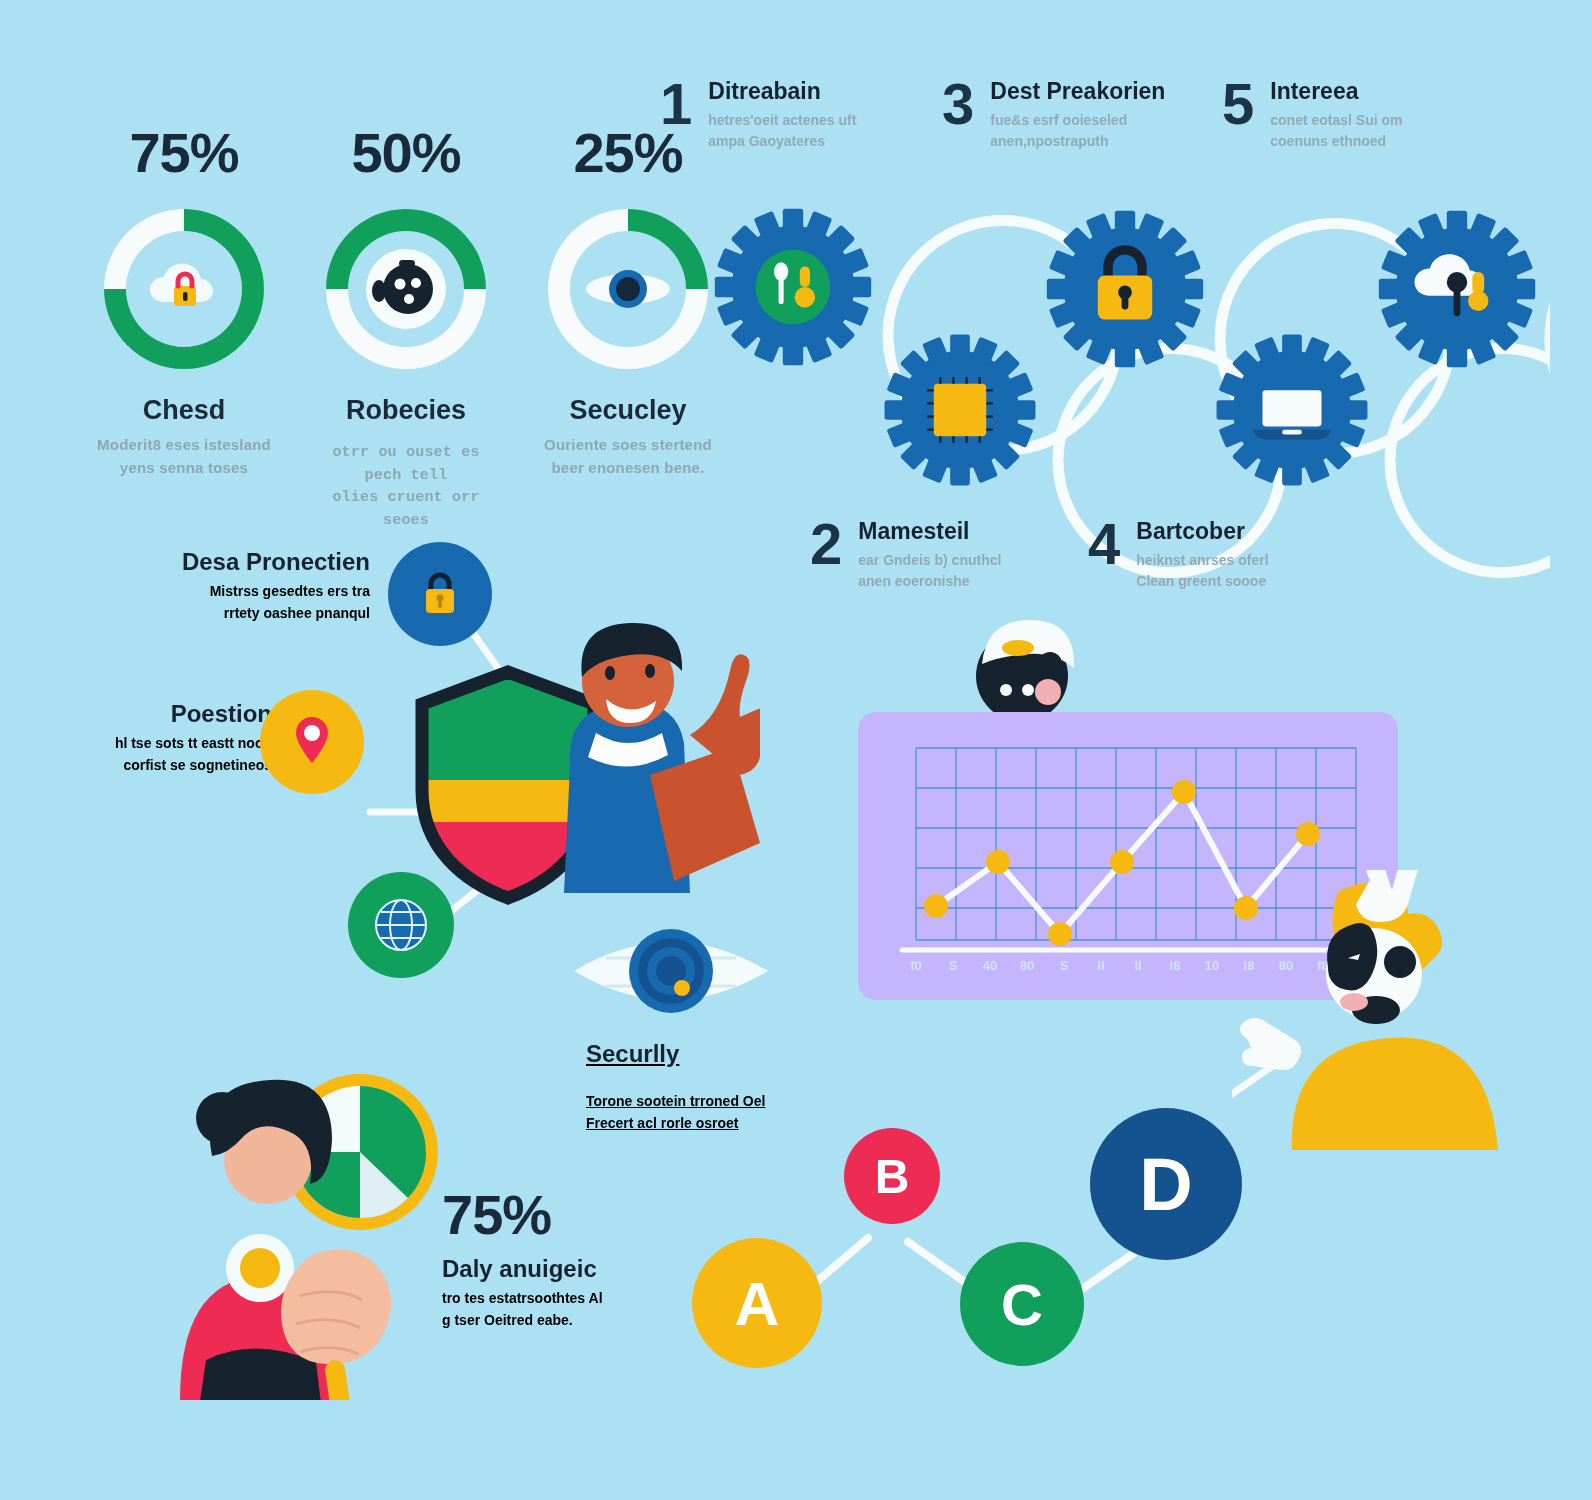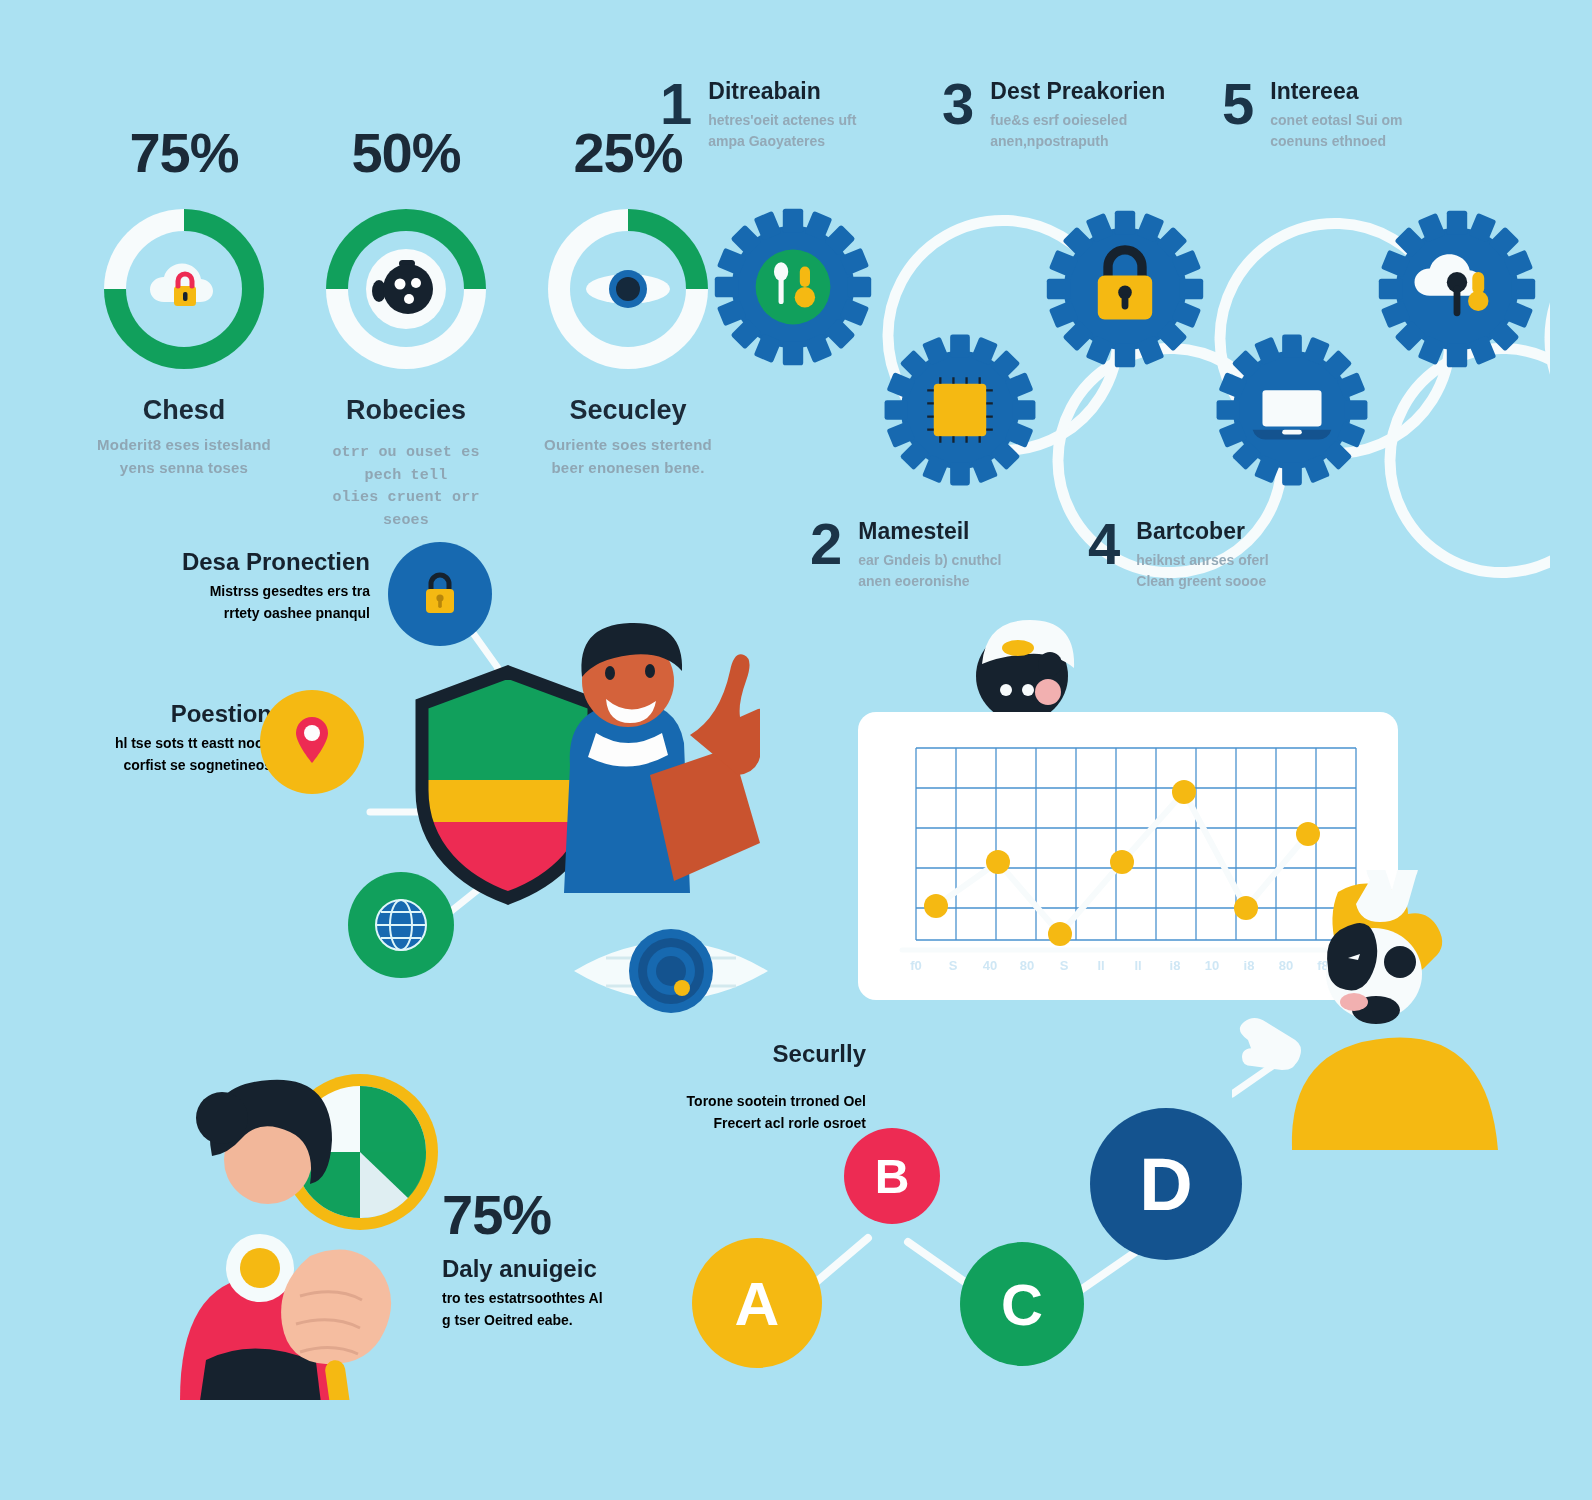--- a/index.html
+++ b/index.html
@@ -63,21 +63,21 @@
   .feat { position: absolute; }
   .feat.right-align { text-align: right; }
   .badge {
     position: absolute; border-radius: 50%;
     display: flex; align-items: center; justify-content: center;
   }
 
   
   .chart-panel {
     position: absolute; left: 858px; top: 712px; width: 540px; height: 288px;
-    background: #ffffff; border-radius: 18px;
+    background: #c4b5fd; border-radius: 18px;
   }
   .chart-inner { position: absolute; inset: 0; }
 
   
   .node {
     position: absolute; border-radius: 50%;
     display: flex; align-items: center; justify-content: center;
     color: #fff; font-weight: 800;
   }
 
@@ -446,21 +446,21 @@
       <g stroke="#d3e9ee" stroke-width="3">
         <path d="M40 50h40M130 50h40M40 78h40M130 78h40"></path>
       </g>
       <circle cx="105" cy="63" r="42" fill="#1769b0"></circle>
       <circle cx="105" cy="63" r="33" fill="#14538f"></circle>
       <circle cx="105" cy="63" r="24" fill="#1769b0"></circle>
       <circle cx="105" cy="63" r="15" fill="#14538f"></circle>
       <circle cx="116" cy="80" r="8" fill="#f5b912"></circle>
     </svg>
   </div>
-  <div class="feat" style="left:586px; top:1040px; width:280px; text-align:right;">
+  <div class="feat" style="left:586px; top:1040px; width:280px; text-align:left;text-decoration:underline;">
     <div class="feat-title">Securlly</div>
     <div class="feat-sub" style="white-space:pre-line;margin-top:23px;">Torone sootein trroned Oel
 Frecert acl rorle osroet</div>
   </div>
 
   <div class="illus" style="left:160px; top:1060px;">
     <svg width="300" height="340" viewBox="0 0 300 340">
 
       <circle cx="200" cy="92" r="78" fill="#f5b912"></circle>
       <circle cx="200" cy="92" r="66" fill="#f4fbfc"></circle>

